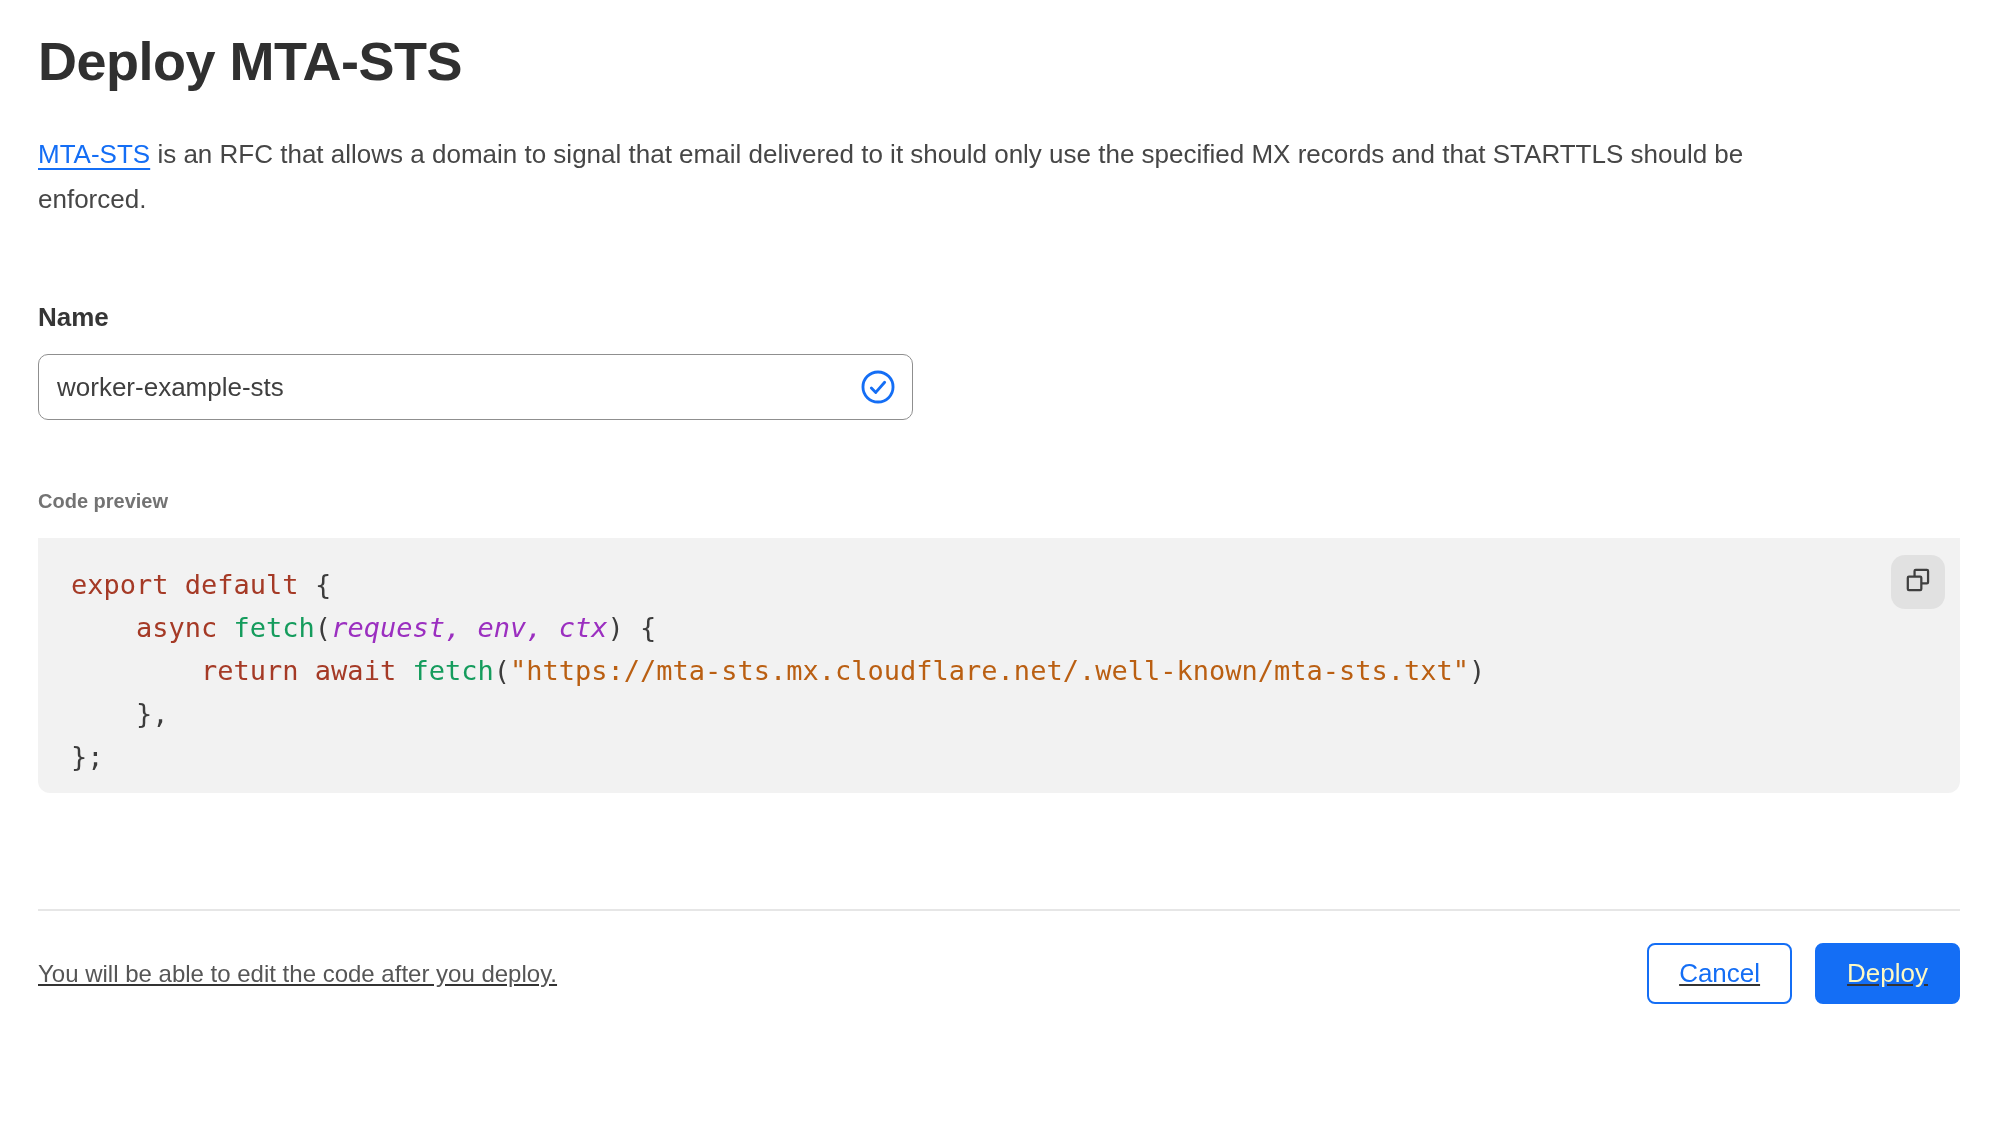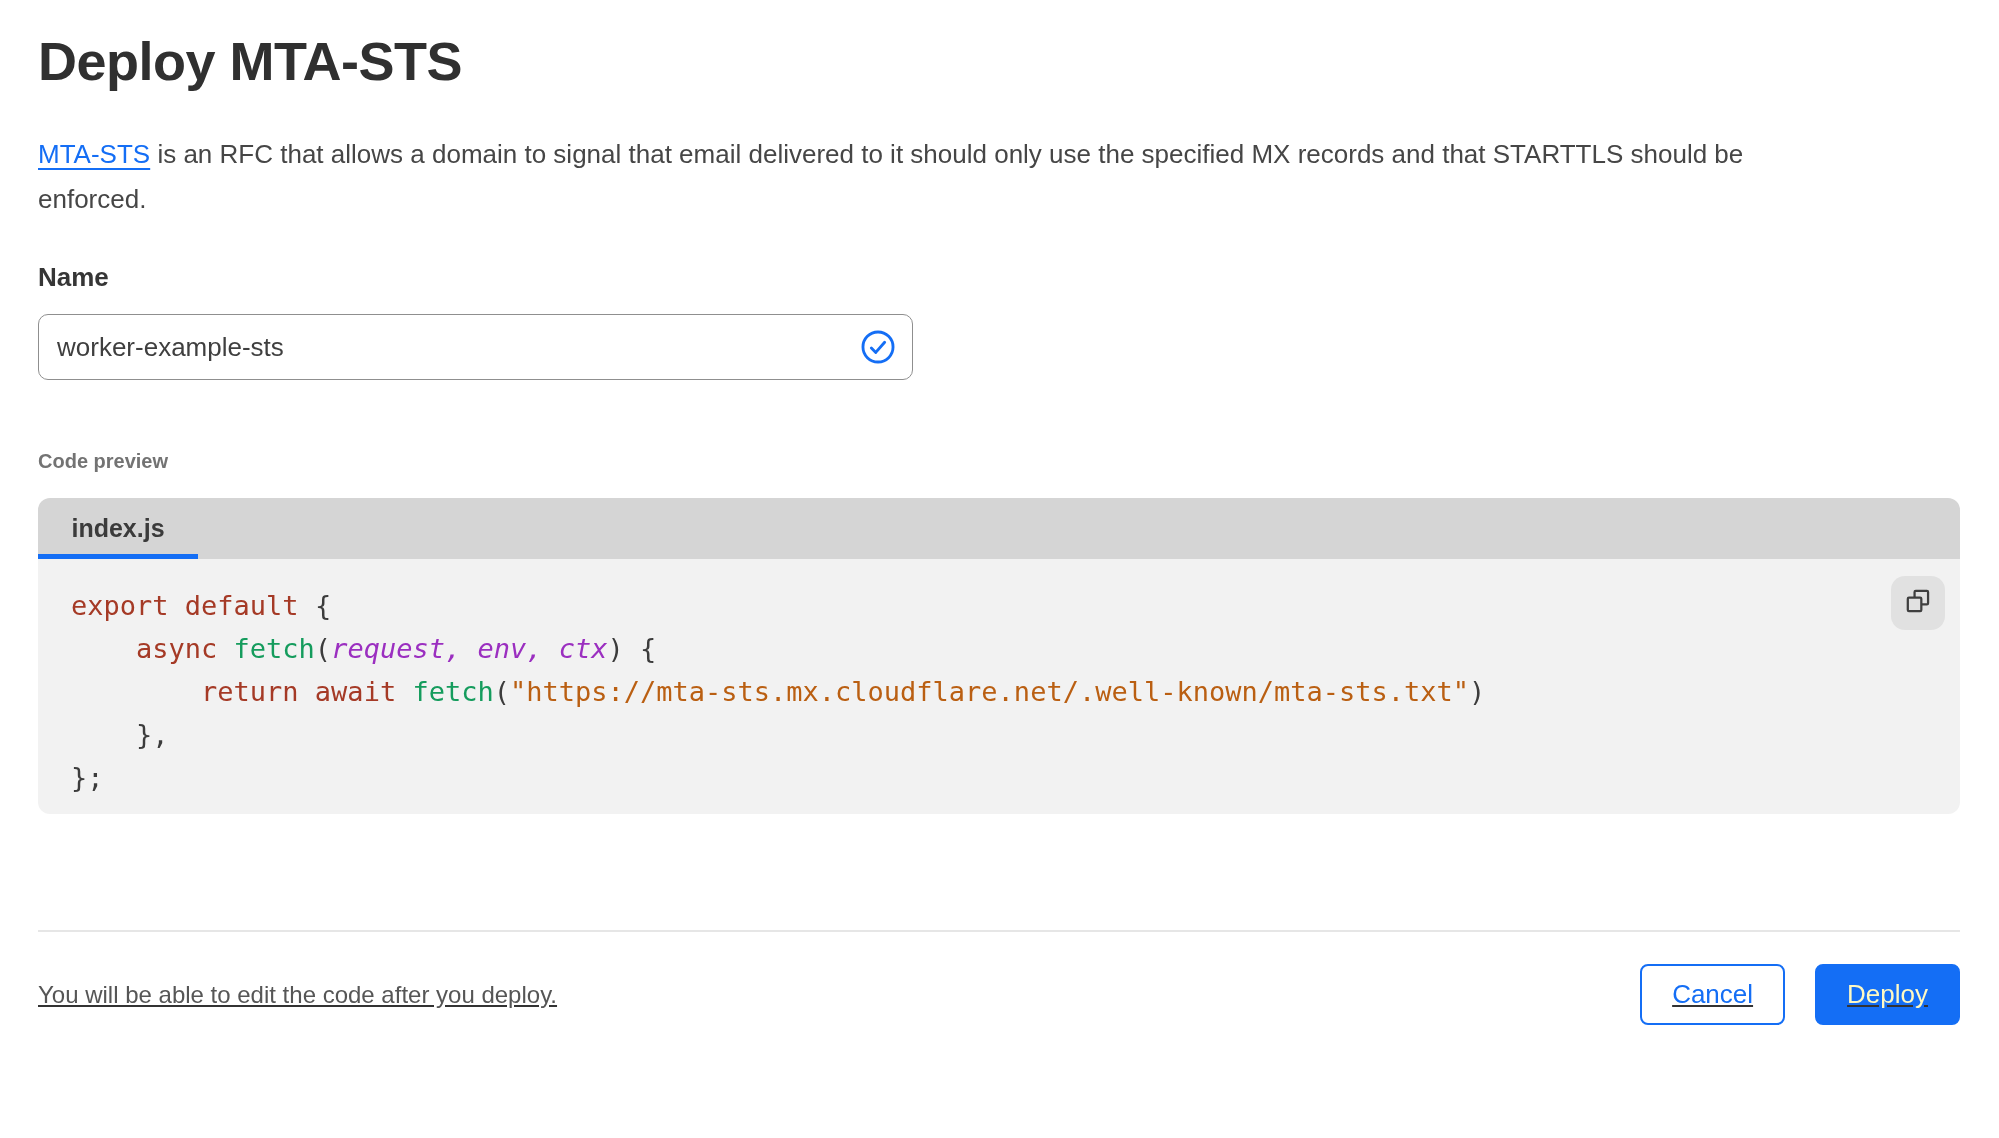--- a/index.html
+++ b/index.html
@@ -17,21 +17,21 @@
     letter-spacing:-0.5px;
   }
 
   .intro {
     margin-top:40px; max-width:1800px;
     font-size:26px; line-height:45px; color:#464646;
   }
   .intro a { color:#146EF5; text-decoration:underline; text-underline-offset:5px; cursor:pointer; }
 
   .field-label {
-    margin-top:40px;
+    margin-top:80px;
     font-size:26px; font-weight:700; color:#363636;
   }
   .input-wrap { position:relative; margin-top:21px; width:875px;border-radius:30px; }
   .name-input {
     width:875px; height:66px;
     border:1.5px solid #8f8f8f; border-radius:10px;
     font-family:"Liberation Sans", sans-serif;
     font-size:26px; color:#3f3f3f;
     padding:0 70px 0 18px; outline:none; background:#fff;
   }
@@ -84,21 +84,21 @@
   }
 
   .footer-divider {
     margin-top:116px; border:none; border-top:2px solid #e6e6e6;
   }
   .footer-row {
     margin-top:32px;
     display:flex; align-items:center; justify-content:space-between;text-decoration:underline;
   }
   .footer-note { font-size:24px; color:#565656; }
-  .btn-group { display:flex; gap:30px; }
+  .btn-group { display:flex; gap:23px; }
   .btn {
     height:61px; border-radius:8px; font-size:26px;
     font-family:"Liberation Sans", sans-serif;
     display:flex; align-items:center; justify-content:center;
     cursor:pointer; padding:0 30px;
   }
   .btn-cancel { background:#ffffff; border:2px solid #146EF5; color:#146EF5; }
   .btn-deploy { background:#146EF5; border:2px solid #146EF5; color:#fef9c3; }
 </style>
 </head>
@@ -118,25 +118,20 @@
       <svg width="38" height="38" viewBox="0 0 24 24" fill="none">
         <circle cx="12" cy="12" r="9.5" stroke="#146EF5" stroke-width="1.8"></circle>
         <path d="M7.8 12.6l2.8 2.8 5.6-6.4" stroke="#146EF5" stroke-width="1.8" fill="none" stroke-linecap="round" stroke-linejoin="round"></path>
       </svg>
     </span>
   </div>
 
   <div class="section-label">Code preview</div>
 
   <div class="code-card">
-    <div class="tabbar">
-      <div class="tab">
-        <span>index.js</span>
-      </div>
-    </div>
     <div class="code-area">
       <pre><code><span class="tok-kw">export</span><span> </span><span class="tok-kw">default</span><span> </span><span class="tok-pn">{</span>
 <span>    </span><span class="tok-kw">async</span><span> </span><span class="tok-fn">fetch</span><span class="tok-pn">(</span><span class="tok-pm">request</span><span class="tok-pm">, </span><span class="tok-pm">env</span><span class="tok-pm">, </span><span class="tok-pm">ctx</span><span class="tok-pn">) {</span>
 <span>        </span><span class="tok-kw">return</span><span> </span><span class="tok-kw">await</span><span> </span><span class="tok-fn">fetch</span><span class="tok-pn">(</span><span class="tok-str">"https://mta-sts.mx.cloudflare.net/.well-known/mta-sts.txt"</span><span class="tok-pn">)</span>
 <span class="tok-pn">    },</span>
 <span class="tok-pn">};</span></code></pre>
       <button class="copy-btn">
         <span>
           <svg width="27" height="27" viewBox="0 0 24 24" fill="none">
             <rect x="8.5" y="2.5" width="12" height="12" rx="1" stroke="#3f3f3f" stroke-width="2"></rect>

